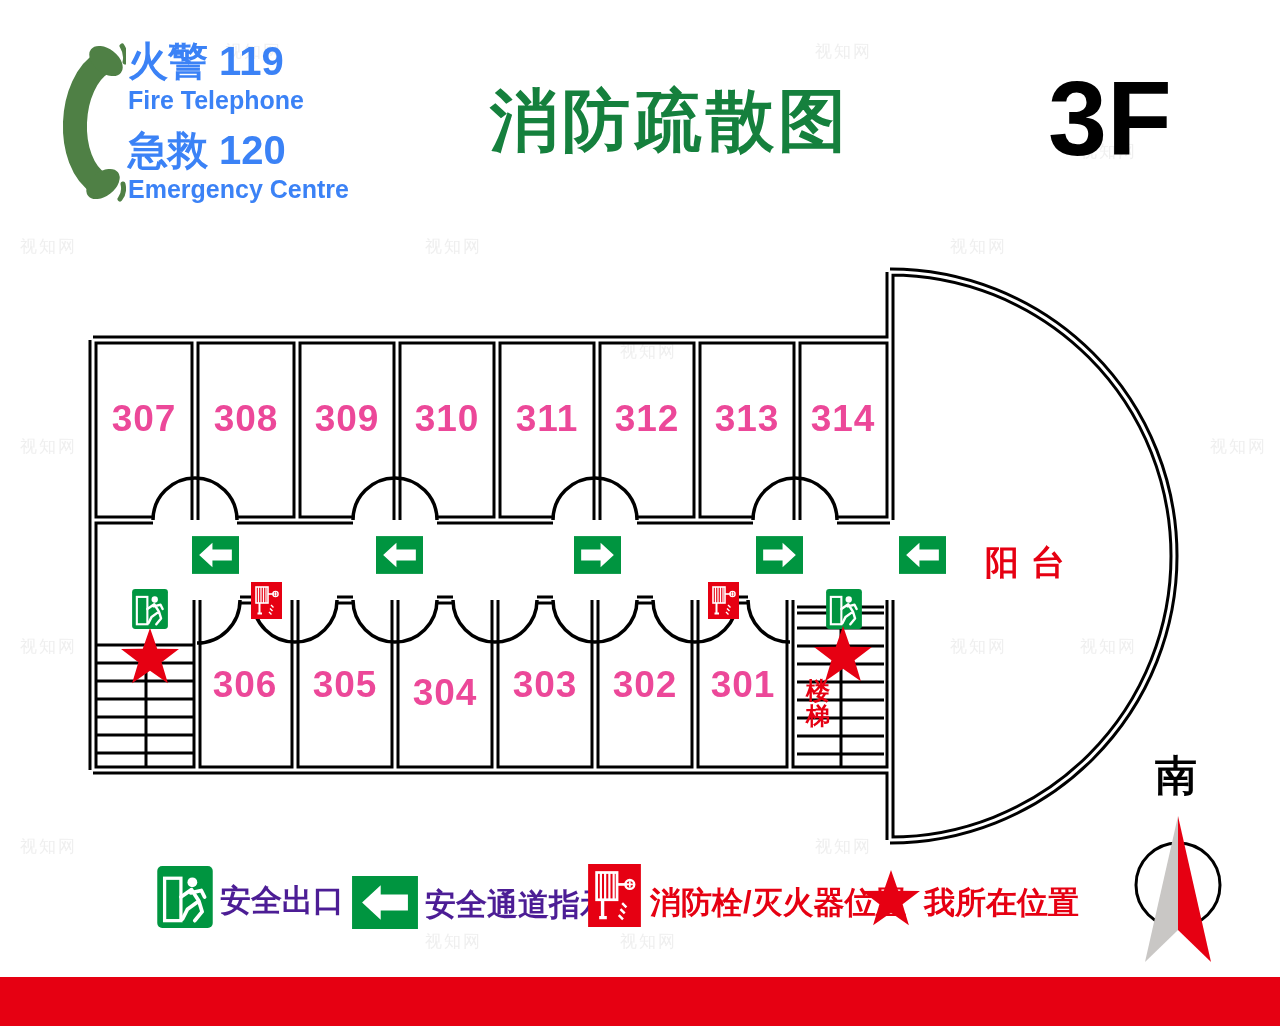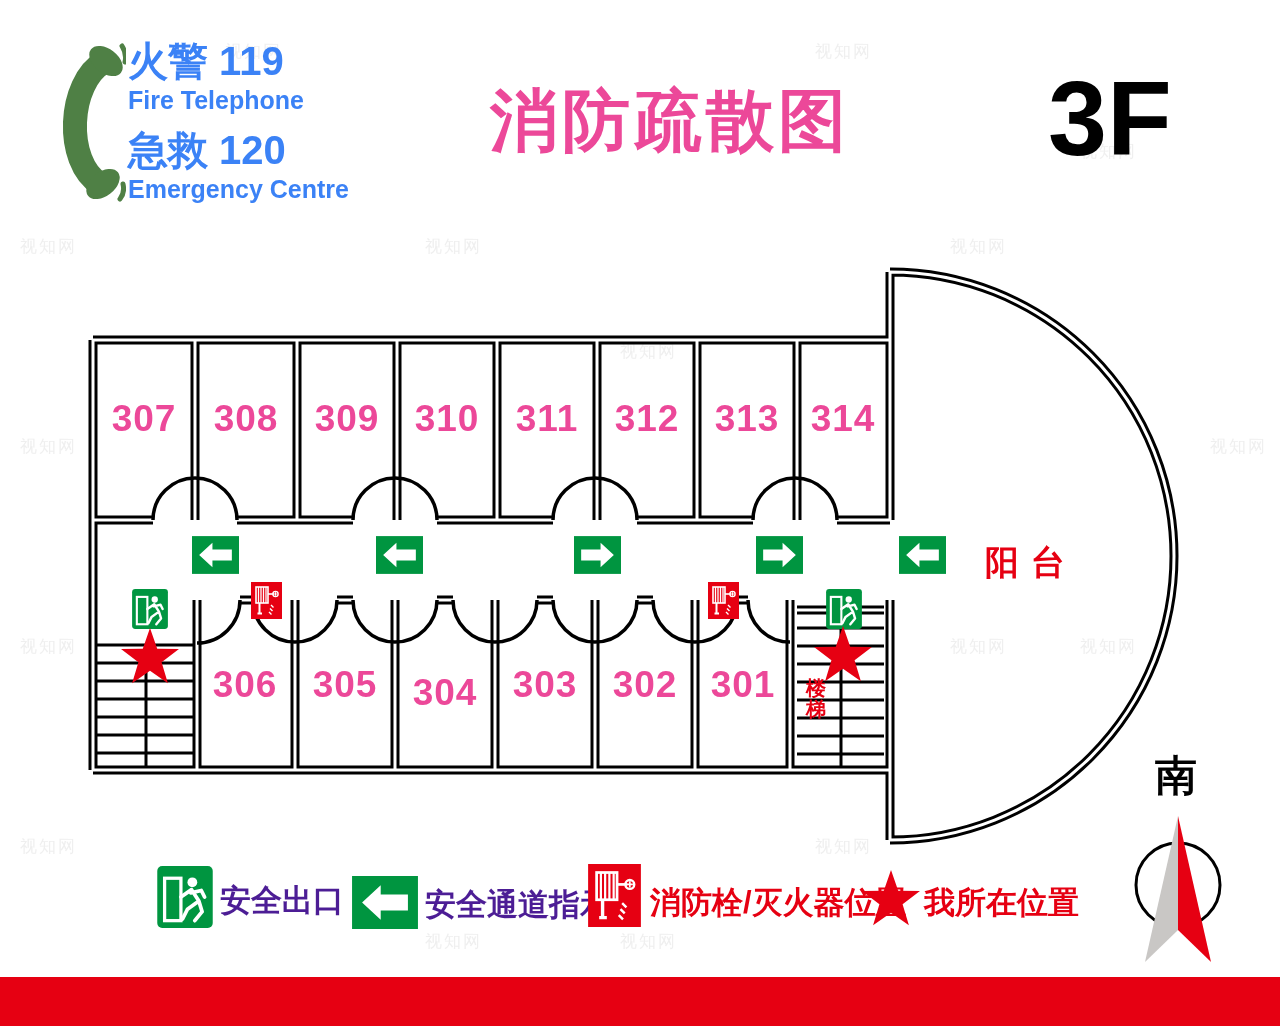--- a/index.html
+++ b/index.html
@@ -73,21 +73,21 @@
     <path d="M75,148 q2,9 -3,15" fill="none" stroke="#4f8045" stroke-width="5" stroke-linecap="round"></path>
   </svg>
 
   <div class="abs" style="left:128px;top:40px;width:330px;">
     <div class="green-txt" style="font-size:40px;font-weight:bold;line-height:1.05;">火警 119</div>
     <div class="green-txt" style="font-size:25px;font-weight:bold;margin-top:4px;">Fire Telephone</div>
     <div class="green-txt" style="font-size:40px;font-weight:bold;margin-top:14px;line-height:1.05;">急救 120</div>
     <div class="green-txt" style="font-size:25px;font-weight:bold;margin-top:4px;">Emergency Centre</div>
   </div>
 
-  <div class="abs" style="left:440px;top:76px;width:460px;text-align:center;font-size:68px;font-weight:900;color:#ec4899;letter-spacing:4px;">消防疏散图</div>
+  <div class="abs" style="left:440px;top:76px;width:460px;text-align:center;font-size:68px;font-weight:900;color:#15803d;letter-spacing:4px;">消防疏散图</div>
 
   <div class="abs" style="left:1048px;top:58px;width:160px;font-size:106px;font-weight:900;color:#000;">3F</div>
 
   <svg class="abs" style="left:0;top:0;" width="1280" height="1026" viewBox="0 0 1280 1026">
     <defs>
       <path id="wallpath" d="
         M93,340 H890  M93,340 V770  M93,770 H890
         M890,272 V520 M890,600 V840
         M195,340 V520 M297,340 V520 M397,340 V520 M497,340 V520 M597,340 V520 M697,340 V520 M797,340 V520
         M93,520 H153 M237,520 H353 M437,520 H553 M637,520 H753 M837,520 H890
@@ -164,21 +164,21 @@
       <use href="#sym-hydrant"></use>
     </svg>
 
   <svg class="abs" style="left:117px;top:626px;" width="66" height="62">
       <use href="#sym-star"></use>
     </svg>
   <svg class="abs" style="left:810px;top:624px;" width="66" height="62">
       <use href="#sym-star"></use>
     </svg>
 
-  <span class="abs" style="left:806px;top:678px;width:30px;font-size:20px;font-weight:bold;color:#e60012;line-height:1.05;word-break:break-all;">楼梯</span>
+  <span class="abs" style="left:806px;top:678px;width:30px;font-size:24px;font-weight:bold;color:#e60012;line-height:1.05;word-break:break-all;">楼梯</span>
 
   <span class="abs" style="left:985px;top:540px;font-size:34px;font-weight:bold;color:#e60012;letter-spacing:12px;">阳台</span>
 
   <svg class="abs" style="left:157px;top:866px;" width="56" height="62">
       <use href="#sym-exit"></use>
     </svg>
   <span class="abs legend-label-green" style="left:220px;top:880px;">安全出口</span>
 
   <svg class="abs" style="left:352px;top:876px;" width="66" height="53">
       <use href="#sym-arrow"></use>

